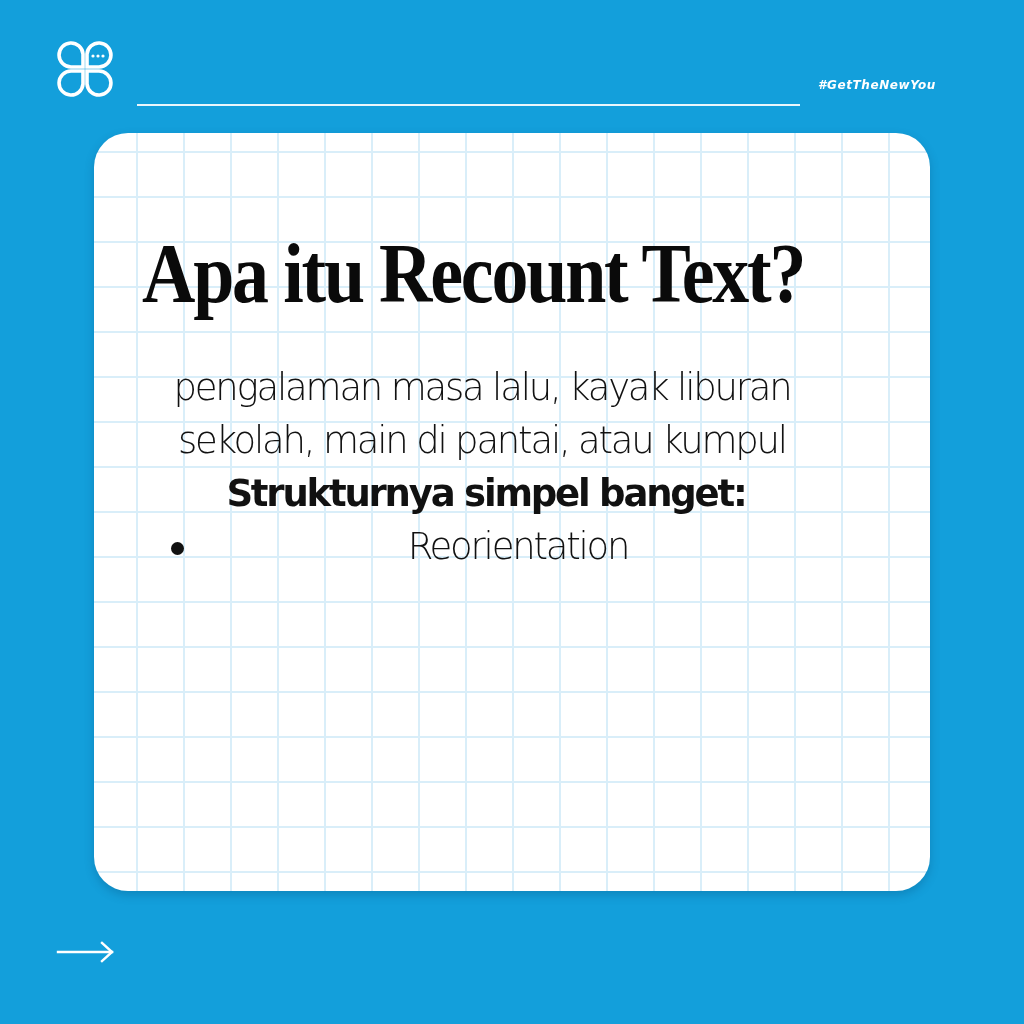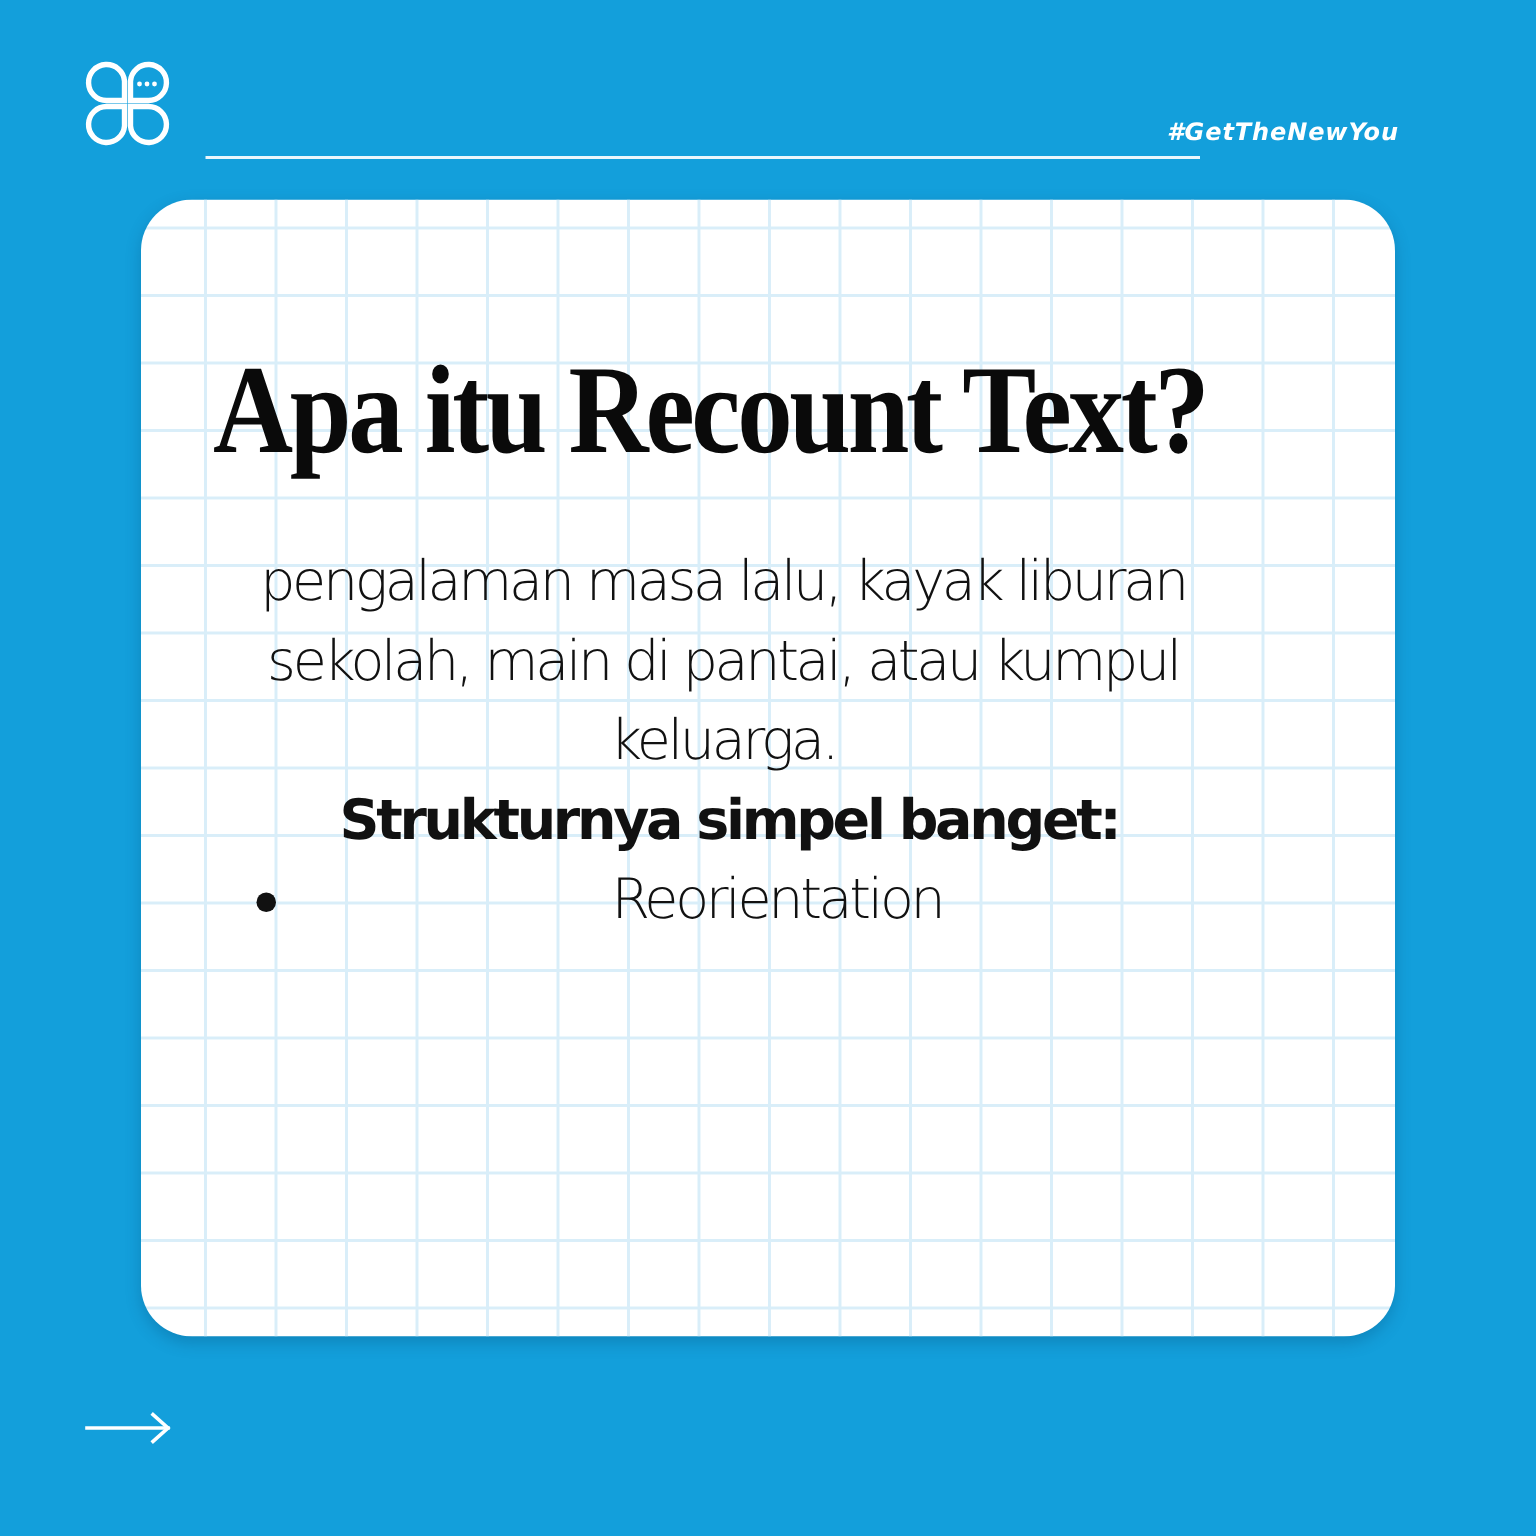--- a/index.html
+++ b/index.html
@@ -24,27 +24,27 @@
   .top-rule {
     position: absolute;
     left: 137px;
     top: 104px;
     width: 663px;
     height: 2px;
     background: #eaf6fc;
   }
   .hashtag {
     position: absolute;
-    left: 778px;
+    left: 818px;
     top: 78px;
     color: #ffffff;
     font-family: "DejaVu Sans", sans-serif;
     font-style: italic;
     font-weight: bold;
-    font-size: 16px;
+    font-size: 12px;
     letter-spacing: 0.6px;
   }
   .card {
     position: absolute;
     left: 94px;
     top: 133px;
     width: 836px;
     height: 758px;
     border-radius: 34px;
     background-color: #ffffff;
@@ -133,21 +133,20 @@
 </svg>
 
 <div class="top-rule"></div>
 <div class="hashtag">#GetTheNewYou</div>
 
 <div class="card">
   <h1 class="title">Apa itu Recount Text?</h1>
   <div class="body">
     <p>pengalaman masa lalu, kayak liburan</p>
     <p>sekolah, main di pantai, atau kumpul</p>
-    <p>keluarga.</p>
     <p class="structure">Strukturnya simpel banget:</p>
     <ul class="items">
       <li>
         <span class="bullet"></span>
         <span>Reorientation</span>
       </li>
     </ul>
   </div>
 </div>
 

